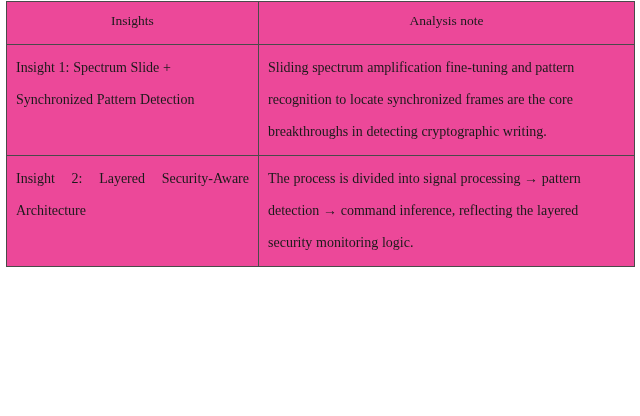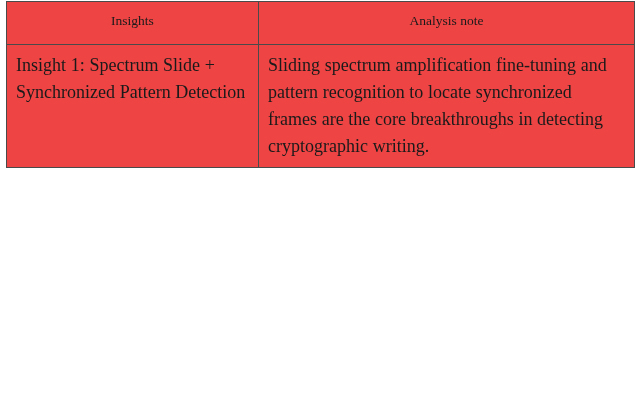--- a/index.html
+++ b/index.html
@@ -30,21 +30,21 @@
     width: 628px;
     border-collapse: collapse;
     table-layout: fixed;
   }
 
   table.insights-table td,
   table.insights-table th {
     border: 1px solid #4a4a4a;
     vertical-align: top;
     padding: 0;
-    background: #ef4444;
+    background: #ec4899;
     font-family: Liberation Serif, serif;
   }
 
   col.col-insights { width: 252px; }
   col.col-note     { width: 376px; }
 
   
   tr.header-row th {
     height: 42px;
   }
@@ -55,22 +55,22 @@
     font-weight: normal;
     font-size: 13.5px;
     line-height: 27px;
     padding-top: 5px;
     box-sizing: border-box;
   }
 
   
   .cell-inner {
     display: block;
-    font-size: 18px;
-    line-height: 27px;
+    font-size: 14px;
+    line-height: 32px;
     padding: 7px 9px 7px 9px;
     box-sizing: border-box;
     hyphens: none;
     word-spacing: 0.2px;
   }
   .cell-inner.align-left    { text-align: left; }
   .cell-inner.align-justify { text-align: justify; text-align-last: left; }
 
   tr.row-1 td { height: 94px; }
   tr.row-2 td { height: 99px; }
@@ -103,19 +103,27 @@
 
       <tr class="row-1">
         <td>
           <span class="cell-inner align-left">Insight 1: Spectrum Slide + Synchronized Pattern Detection</span>
         </td>
         <td>
           <span class="cell-inner align-left">Sliding spectrum amplification fine-tuning and pattern recognition to locate synchronized frames are the core breakthroughs in detecting cryptographic writing.</span>
         </td>
       </tr>
 
+      <tr class="row-2">
+        <td>
+          <span class="cell-inner align-justify">Insight 2: Layered Security-Aware Architecture</span>
+        </td>
+        <td>
+          <span class="cell-inner align-left">The process is divided into signal processing → pattern detection → command inference, reflecting the layered security monitoring logic.</span>
+        </td>
+      </tr>
 
 
 
     </tbody>
   </table>
 
 </div>
 
 </body></html>

